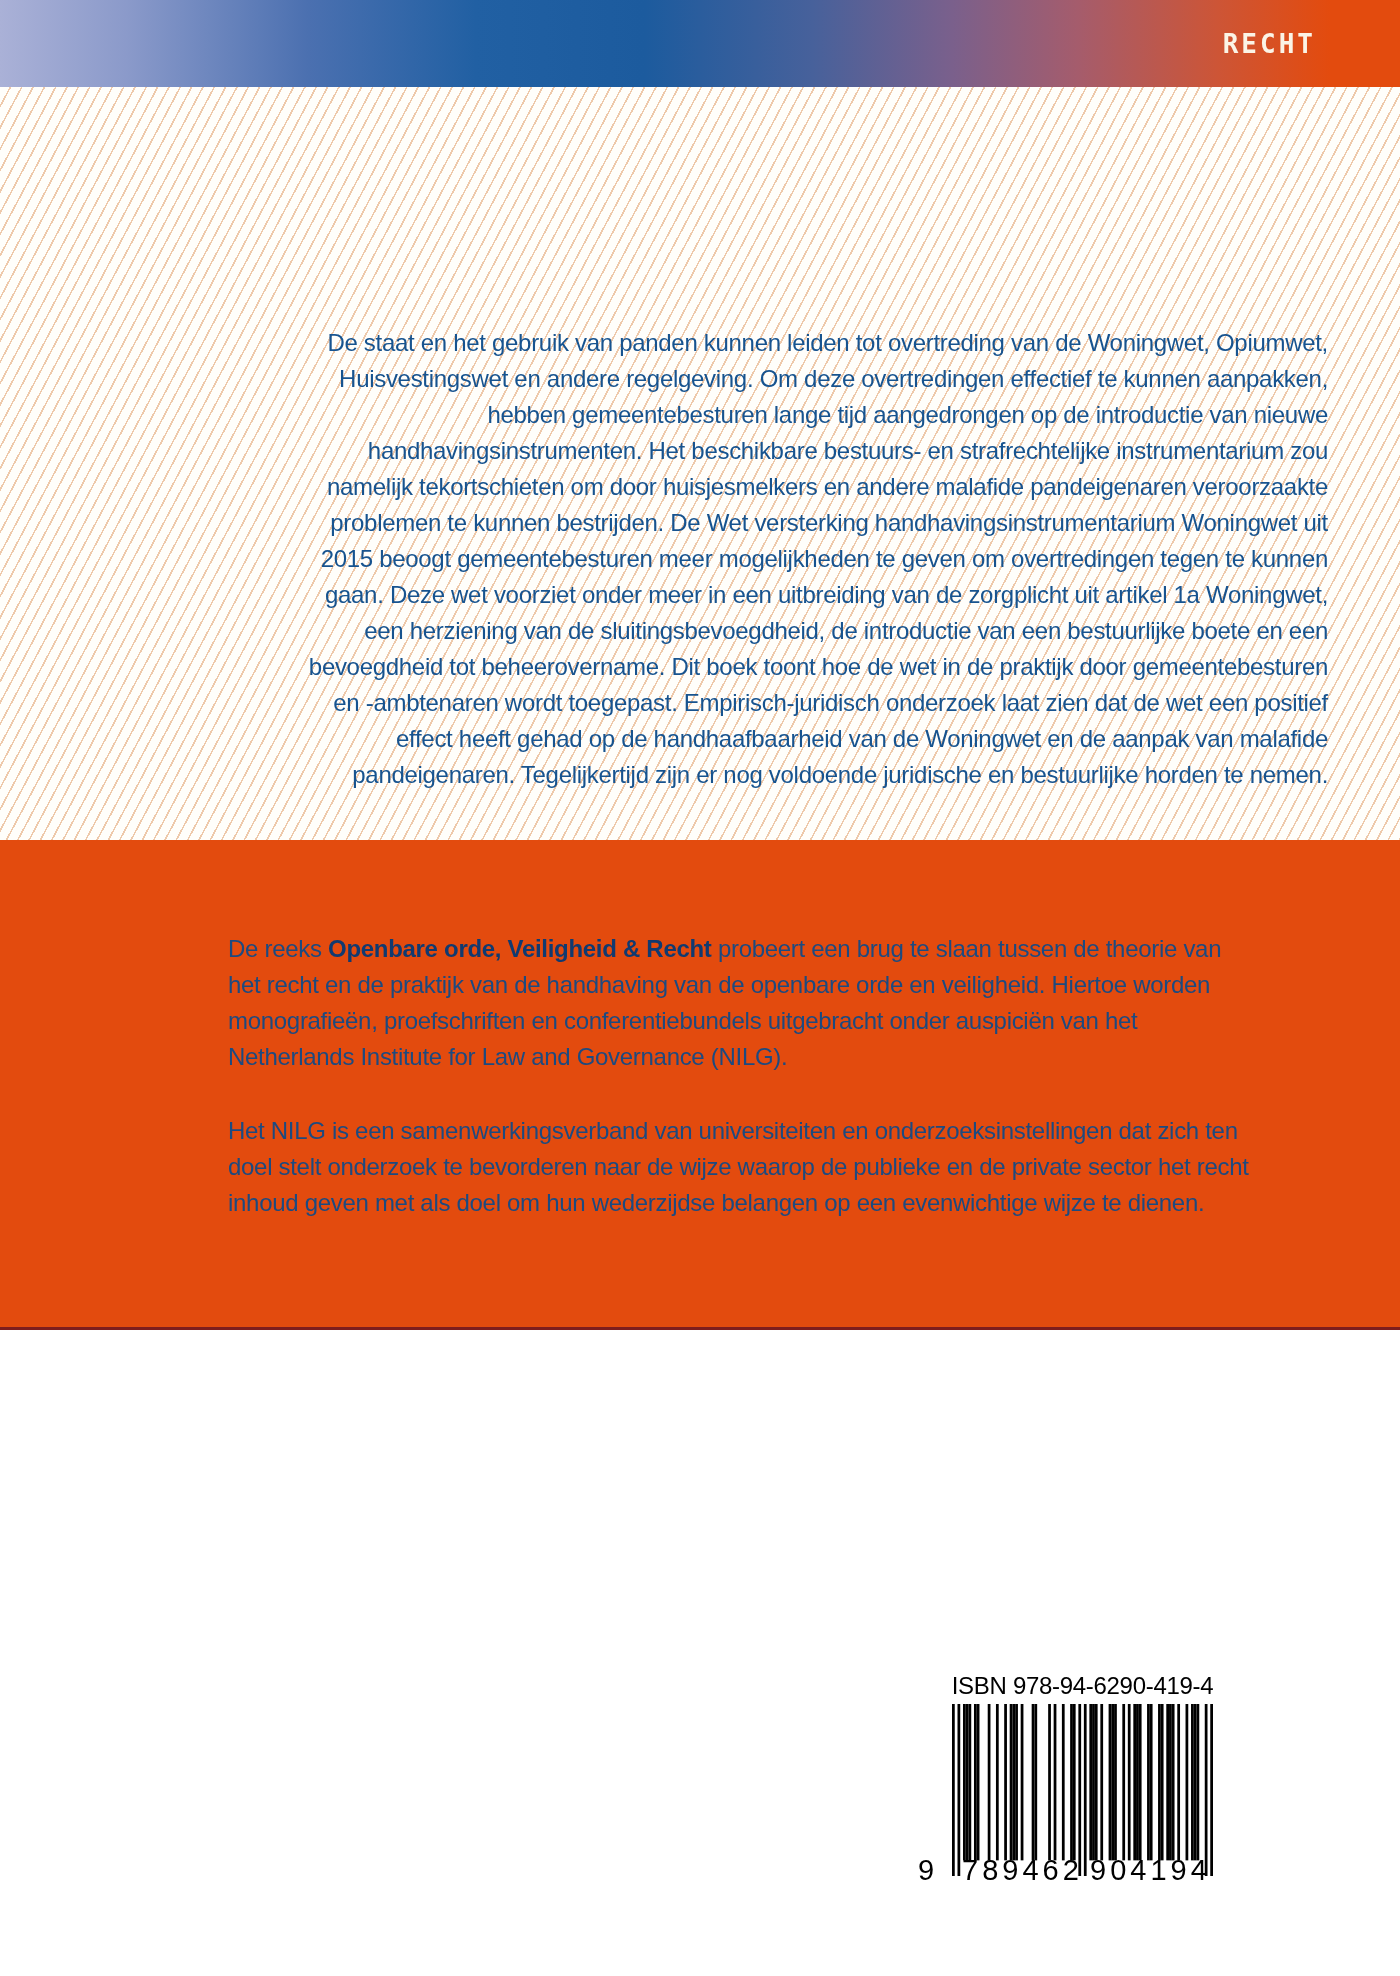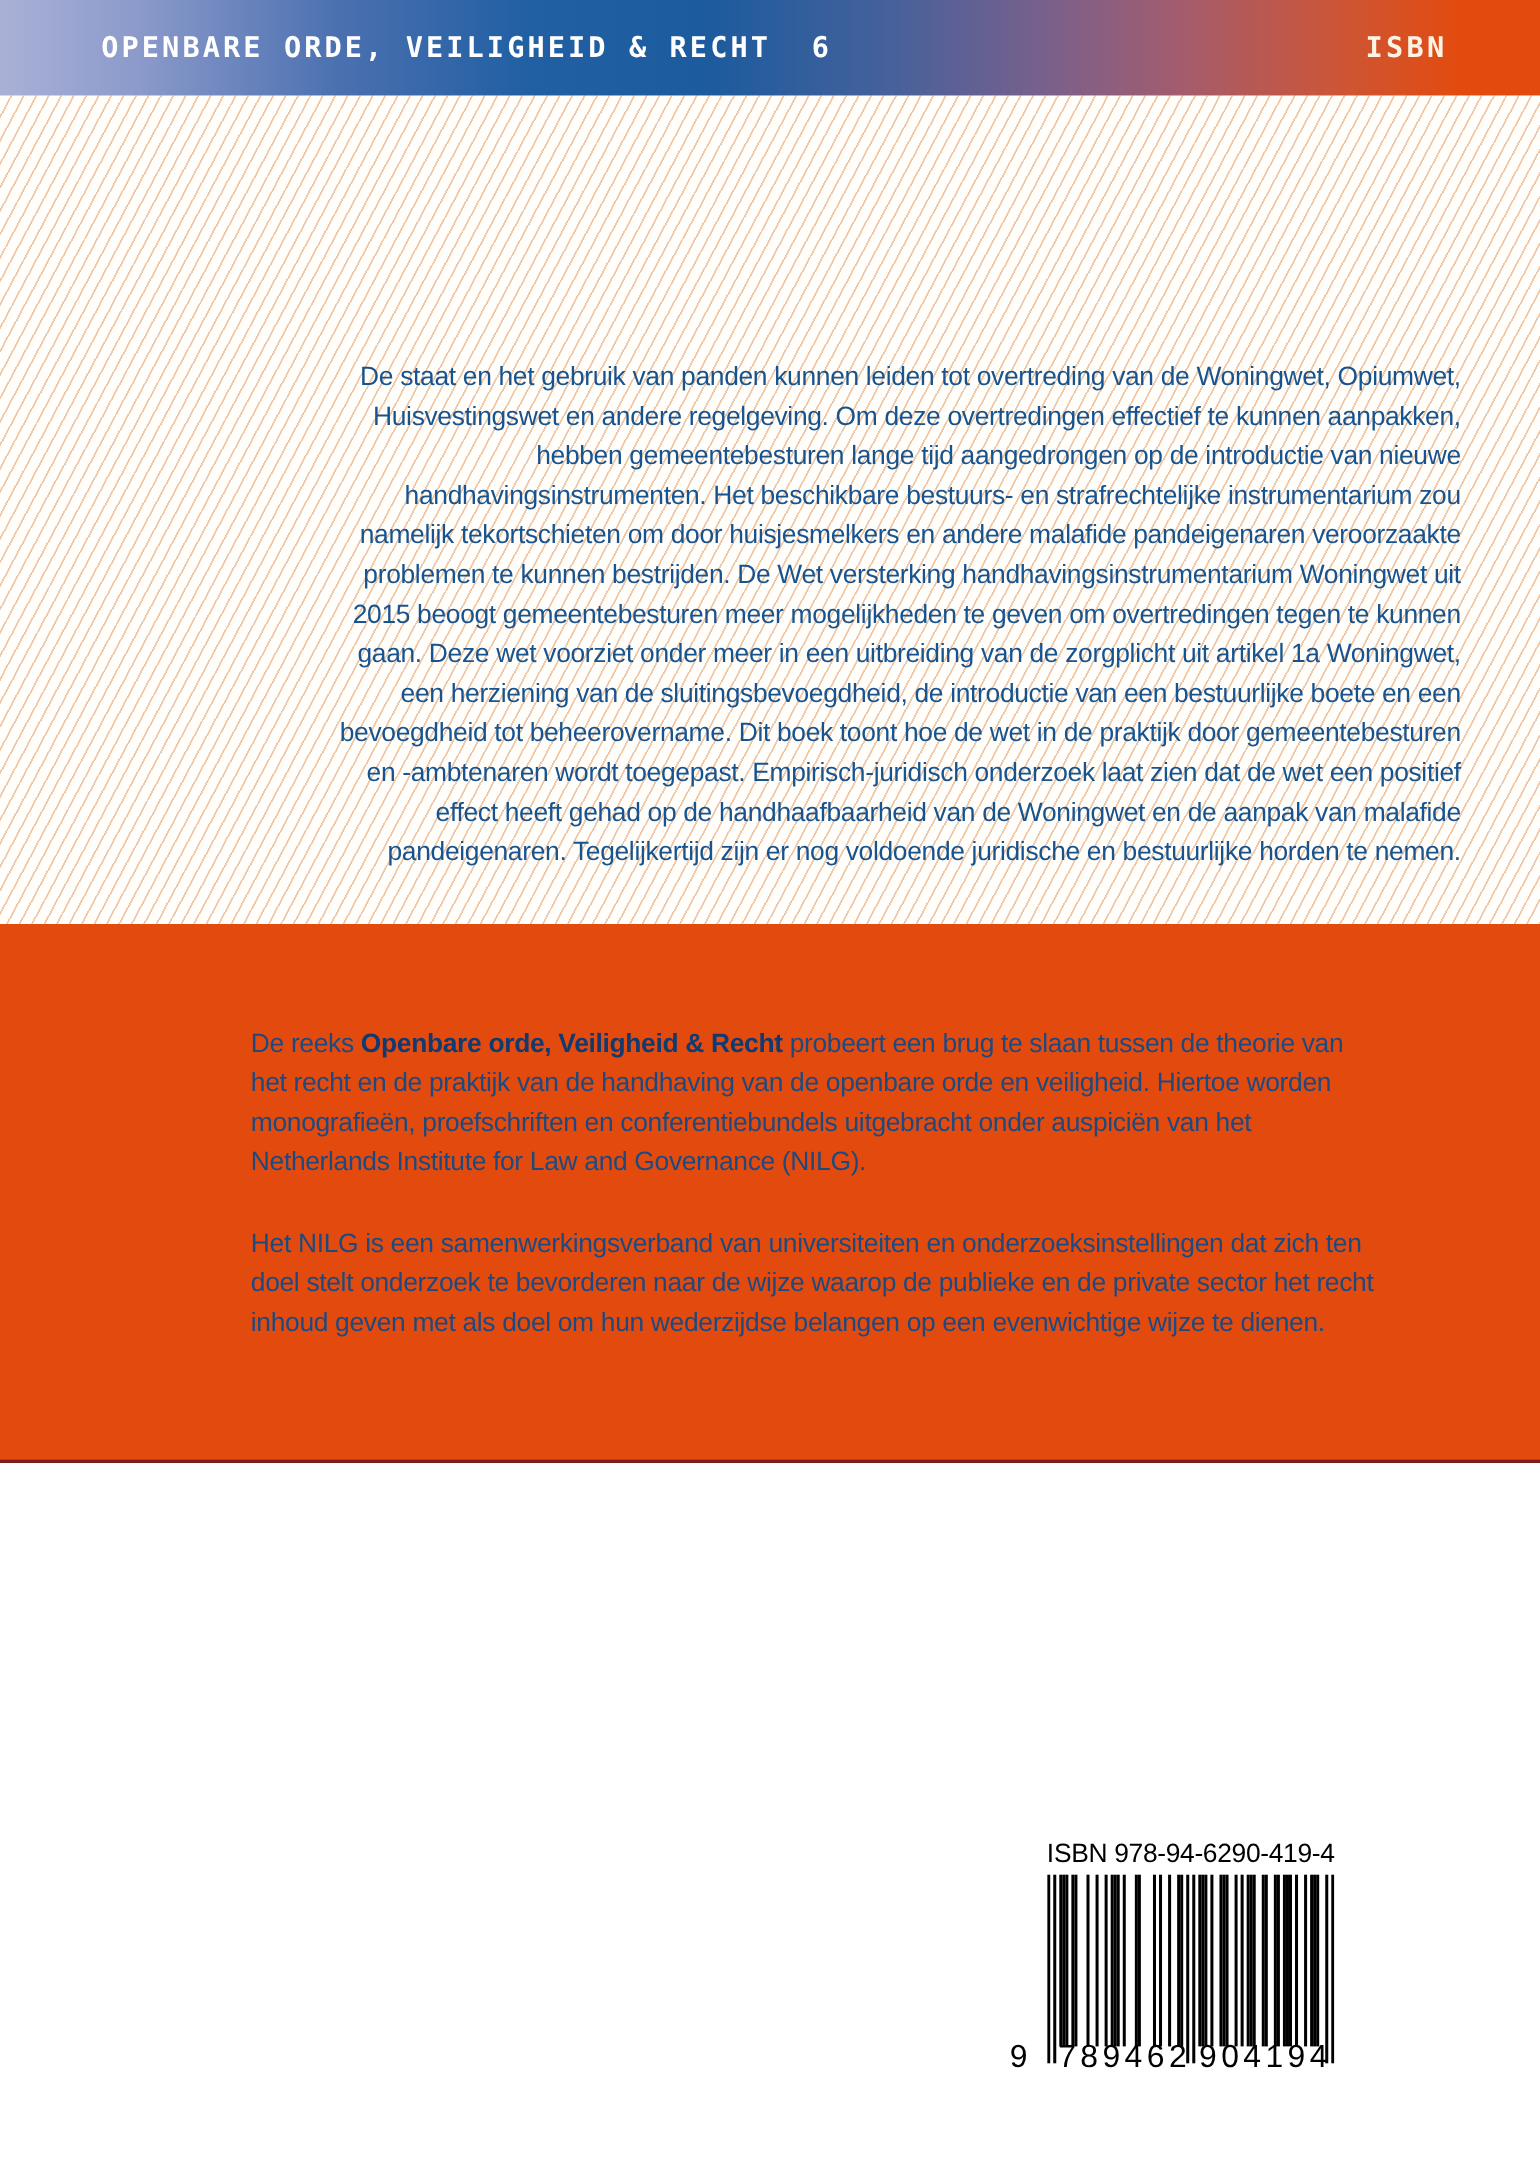--- a/index.html
+++ b/index.html
@@ -78,22 +78,21 @@
   .bc-first { left:918px; }
   .bc-g1 { left:962px; width:114px; text-align:center; letter-spacing:4px; }
   .bc-g2 { left:1090px; width:114px; text-align:right; letter-spacing:4px; }
 </style>
 </head>
 <body>
 
 <div class="page">
 
   <header class="topbar">
-    <span class="series-title">OPENBARE ORDE, VEILIGHEID &amp; RECHT  6</span>
-    <span class="nilg">ISBN</span>
+    <span class="nilg">RECHT</span>
   </header>
 
   <section class="stripes">
     <p class="synopsis">De staat en het gebruik van panden kunnen leiden tot overtreding van de Woningwet, Opiumwet,
 Huisvestingswet en andere regelgeving. Om deze overtredingen effectief te kunnen aanpakken,
 hebben gemeentebesturen lange tijd aangedrongen op de introductie van nieuwe
 handhavingsinstrumenten. Het beschikbare bestuurs- en strafrechtelijke instrumentarium zou
 namelijk tekortschieten om door huisjesmelkers en andere malafide pandeigenaren veroorzaakte
 problemen te kunnen bestrijden. De Wet versterking handhavingsinstrumentarium Woningwet uit
 2015 beoogt gemeentebesturen meer mogelijkheden te geven om overtredingen tegen te kunnen

